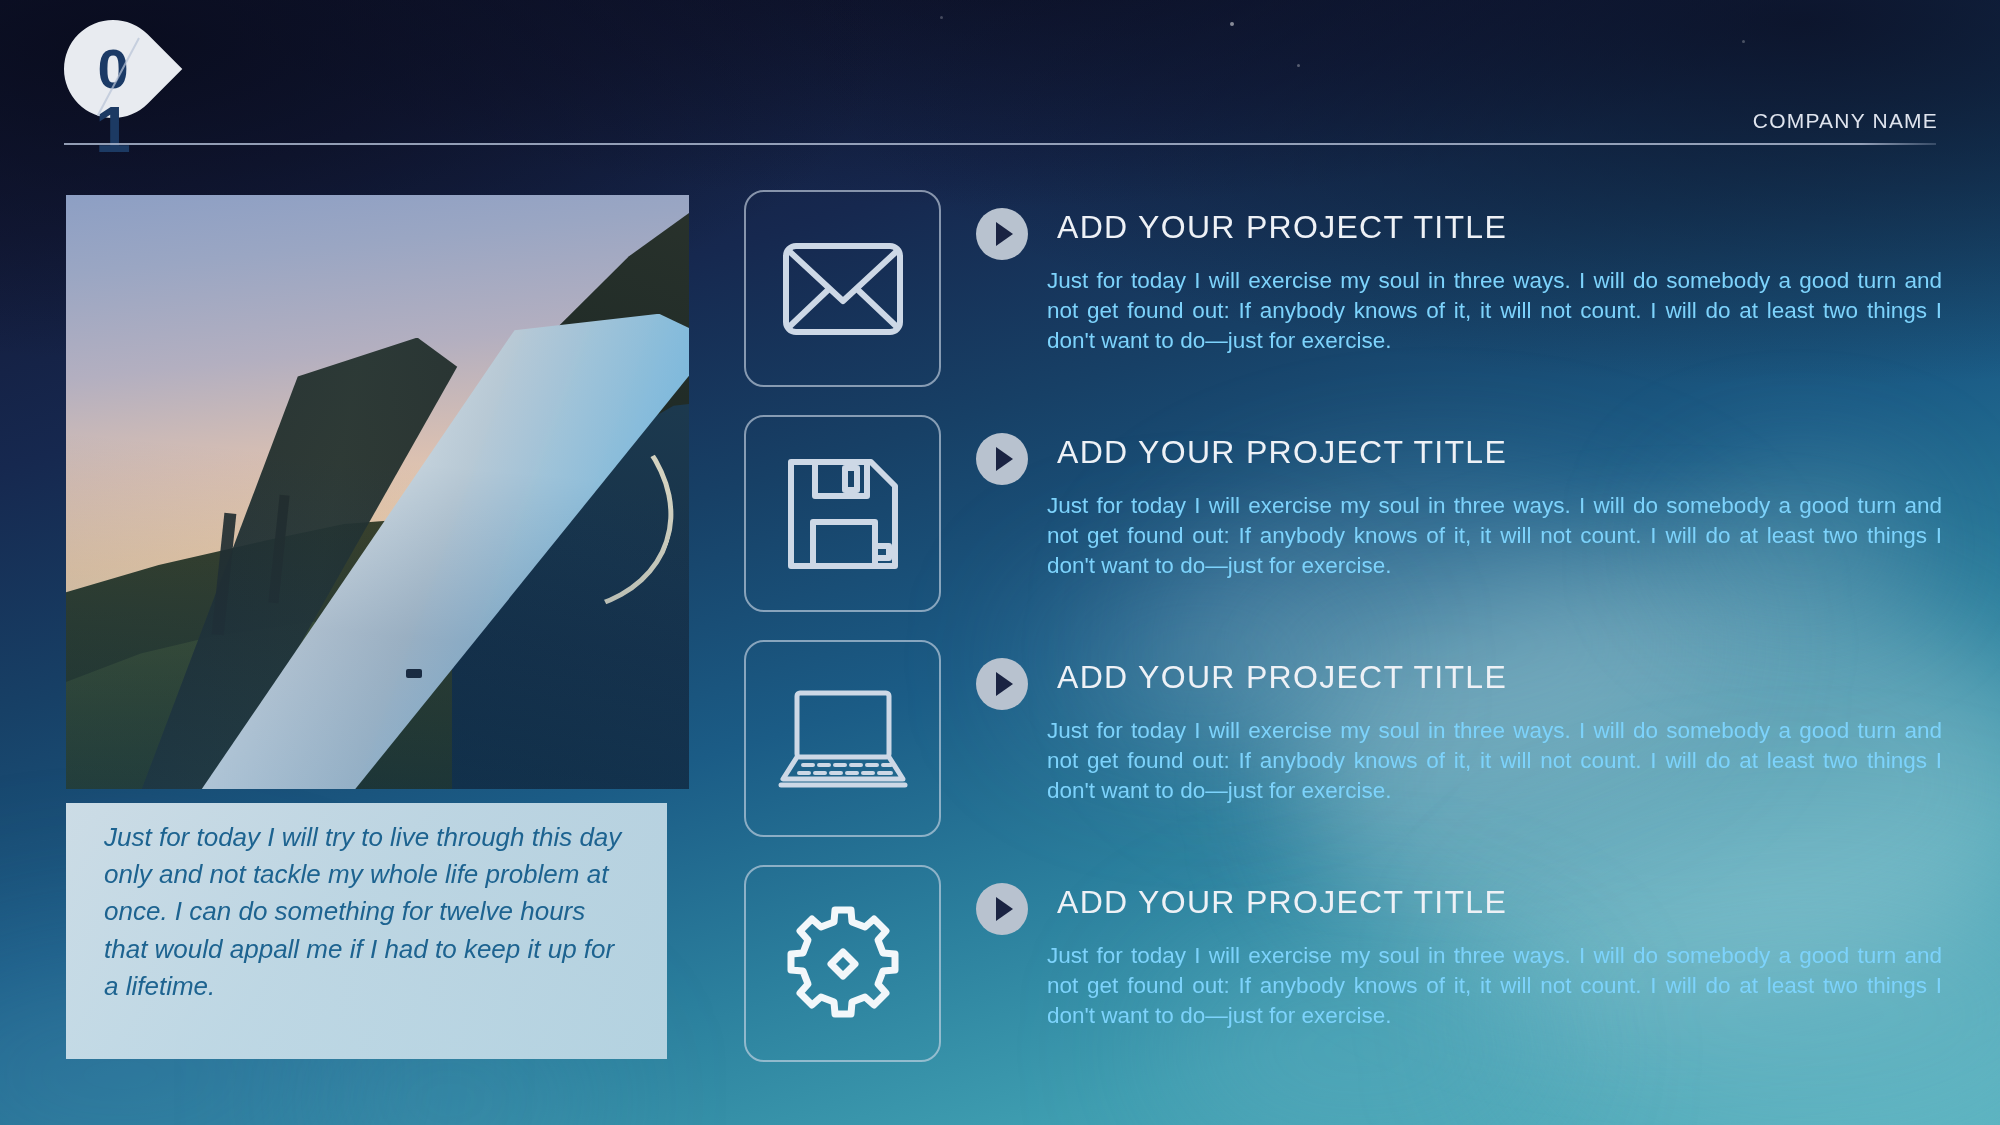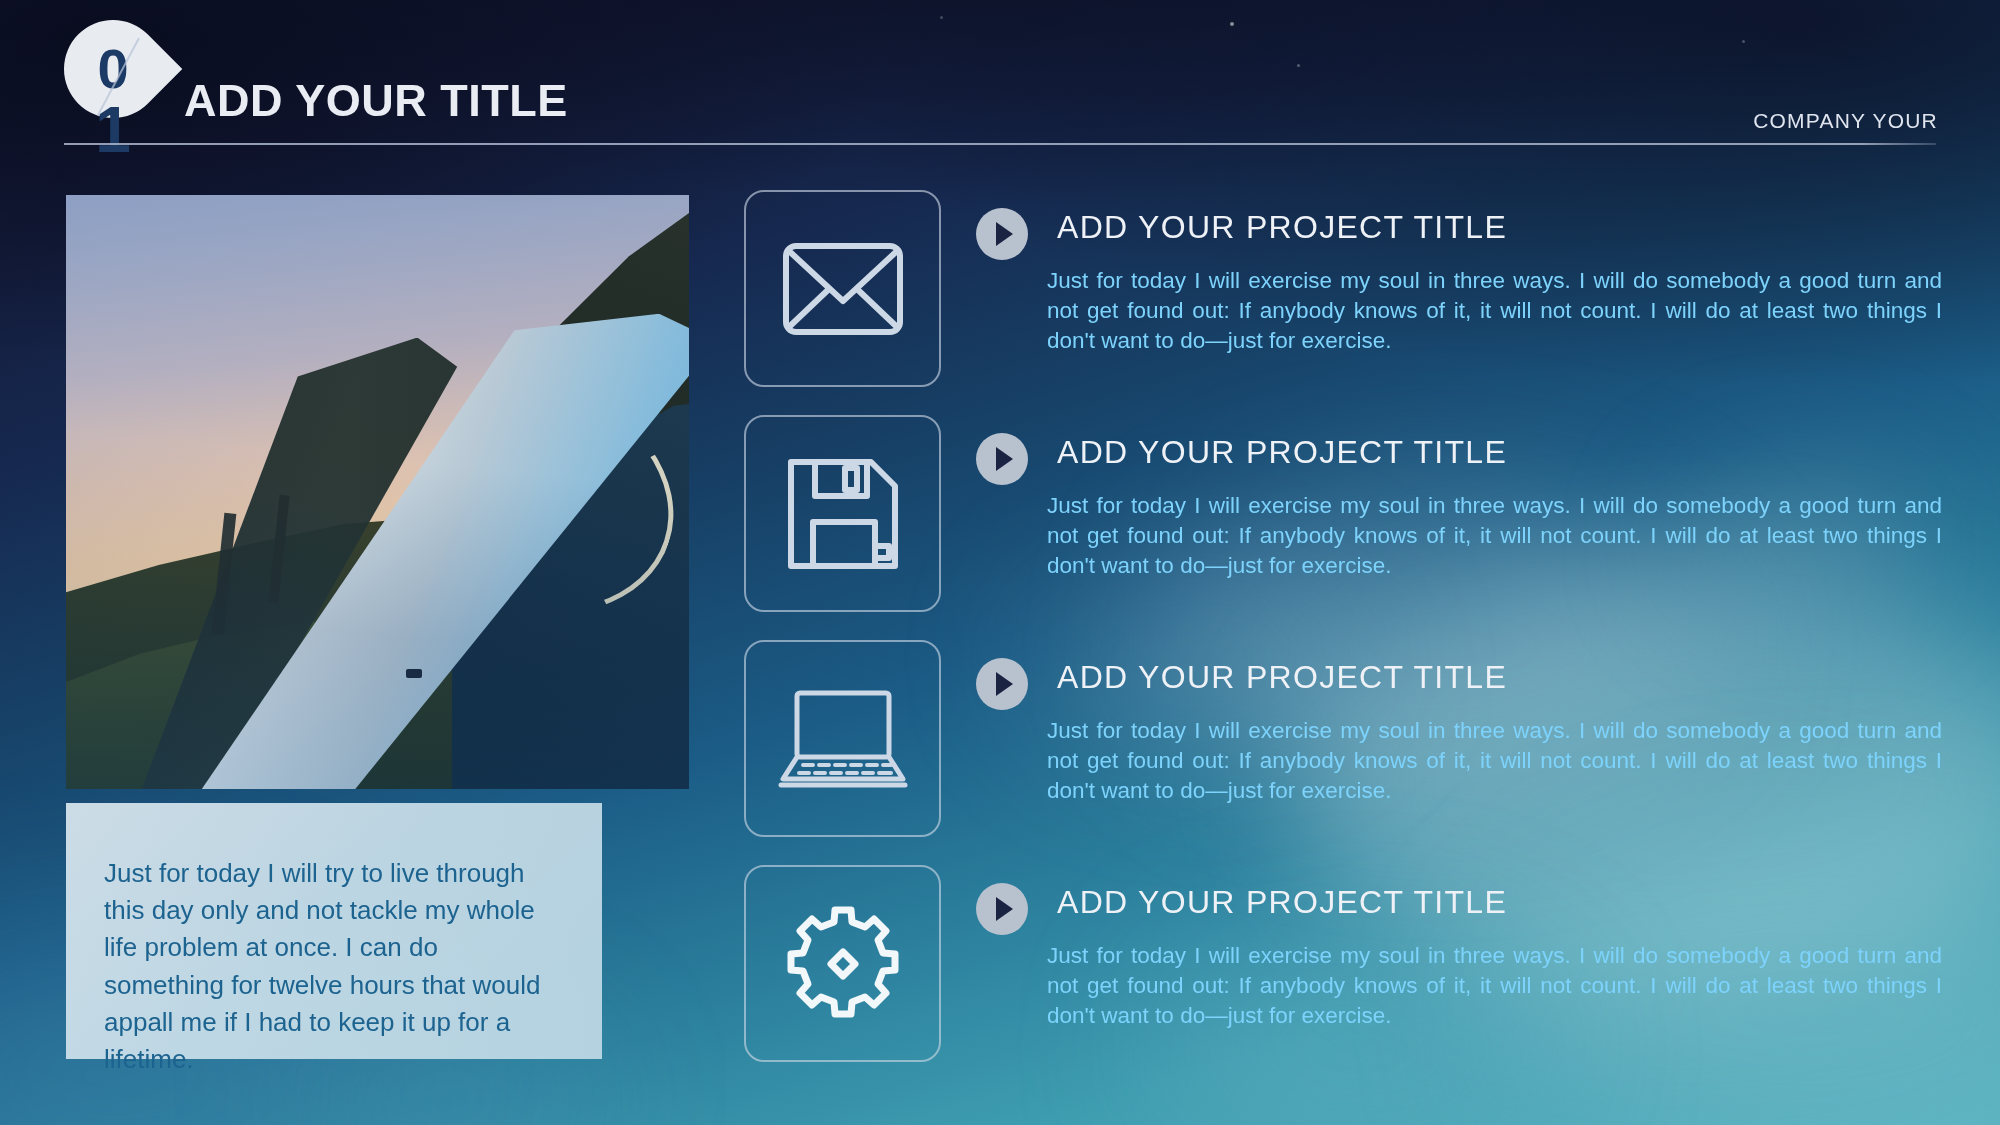--- a/index.html
+++ b/index.html
@@ -140,23 +140,24 @@
     position:absolute;background:#232c2b;opacity:.92;
   }
   .photo-tone{
     position:absolute;inset:0;
     background:linear-gradient(185deg, rgba(20,40,70,0) 45%, rgba(18,60,110,.18) 72%, rgba(20,90,150,.22) 100%);
   }
   .car{position:absolute;background:#1b2636;border-radius:2px;}
 
   
   .caption{
-    position:absolute;left:66px;top:803px;width:536px;height:256px;
+    position:absolute;left:66px;top:803px;width:601px;height:256px;
     background:linear-gradient(135deg, rgba(219,232,239,.92) 0%, rgba(206,226,236,.90) 45%, rgba(198,221,233,.88) 100%);
-    padding:52px 38px 0 38px;
+    padding:16px 38px 0 38px;
+    font-style:italic;
   }
   .caption p{
     margin:0;color:#1d6390;font-size:26px;line-height:1.43;font-weight:normal;
   }
 
   
   .rows{position:absolute;left:744px;top:190px;width:1200px;}
   .row{position:relative;height:225px;}
   .iconbox{
     position:absolute;left:0;top:0;width:197px;height:197px;
@@ -199,22 +200,21 @@
   <div class="star" style="left:1230px;top:22px;width:4px;height:4px;"></div>
   <div class="star" style="left:1297px;top:64px;width:3px;height:3px;opacity:.6;"></div>
   <div class="star" style="left:1742px;top:40px;width:3px;height:3px;opacity:.5;"></div>
   <div class="star" style="left:940px;top:16px;width:3px;height:3px;opacity:.45;"></div>
 
   <div class="header">
     <div class="pin"></div>
     <div class="pin-num">0</div>
     <div class="pin-sub">1</div>
     <div class="slash"></div>
-    <div class="title">ADD YOUR TITLE</div>
-    <div class="company">COMPANY YOUR</div>
+    <div class="company">COMPANY NAME</div>
     <div class="hrule"></div>
   </div>
 
   <div class="photo">
     <div class="sky"></div>
     <div class="hill-far"></div>
     <div class="mountain"></div>
     <div class="road"></div>
     <div class="roadcurve"></div>
     <div class="grass"></div>

